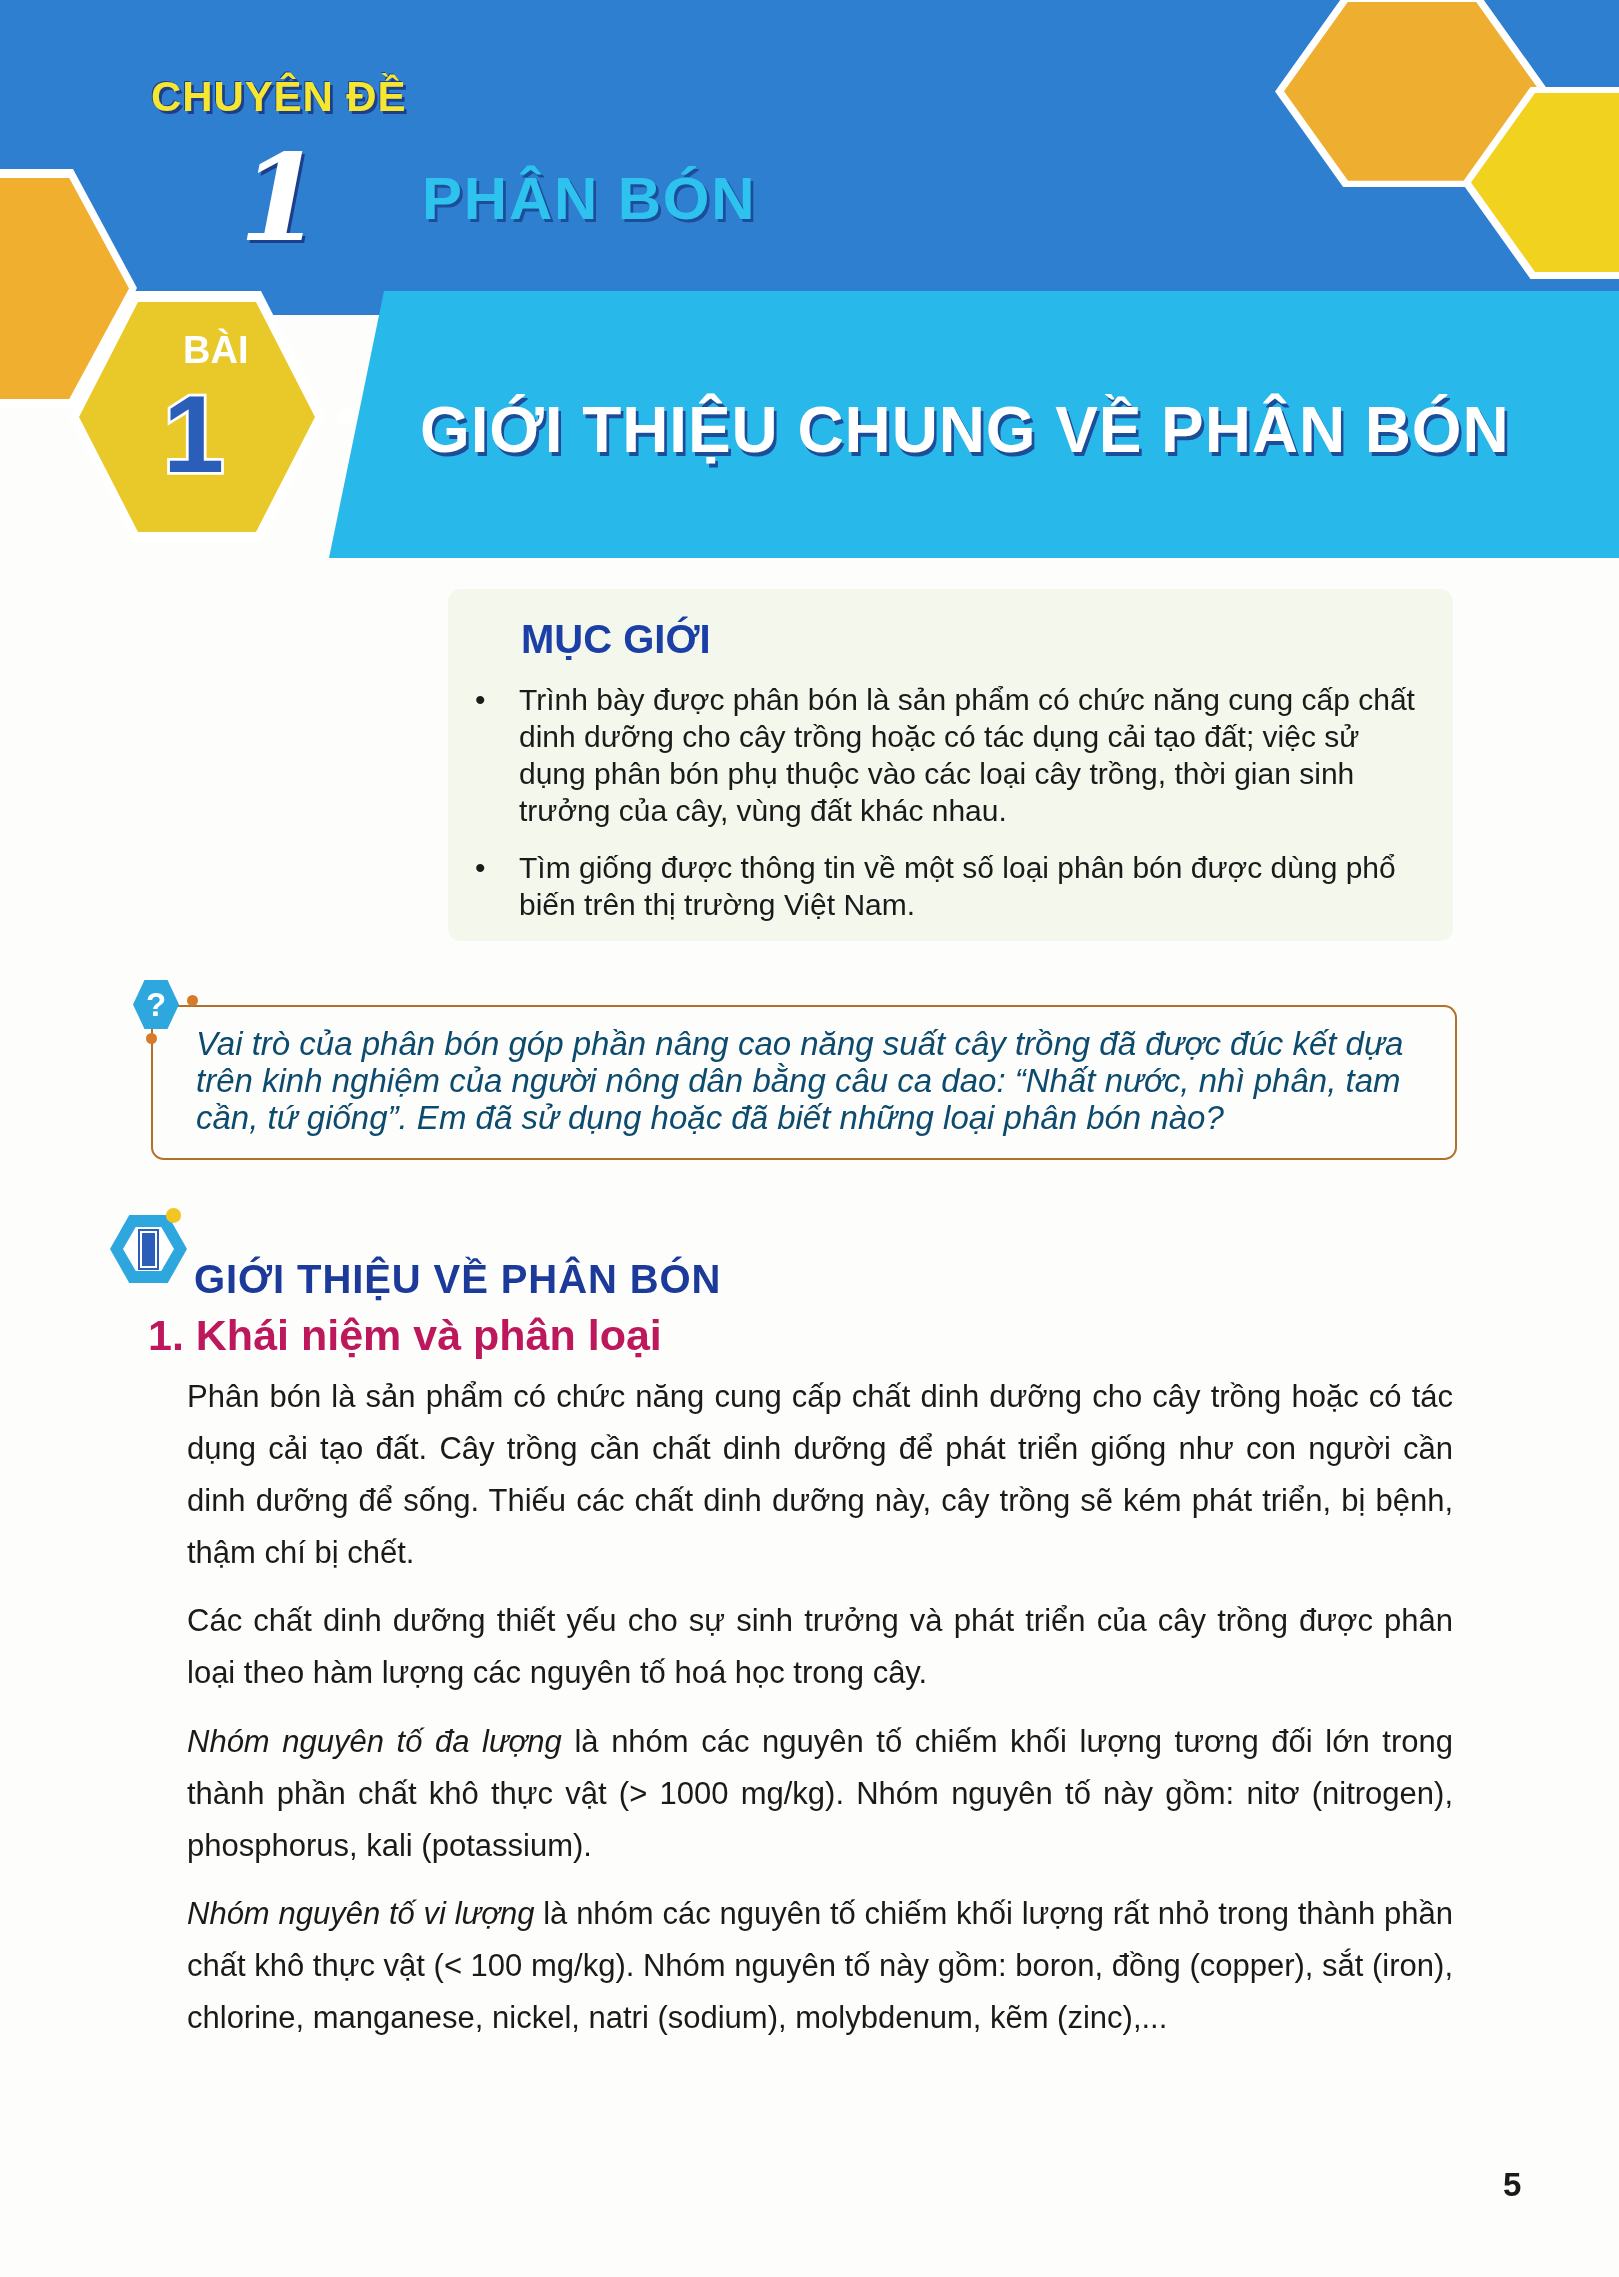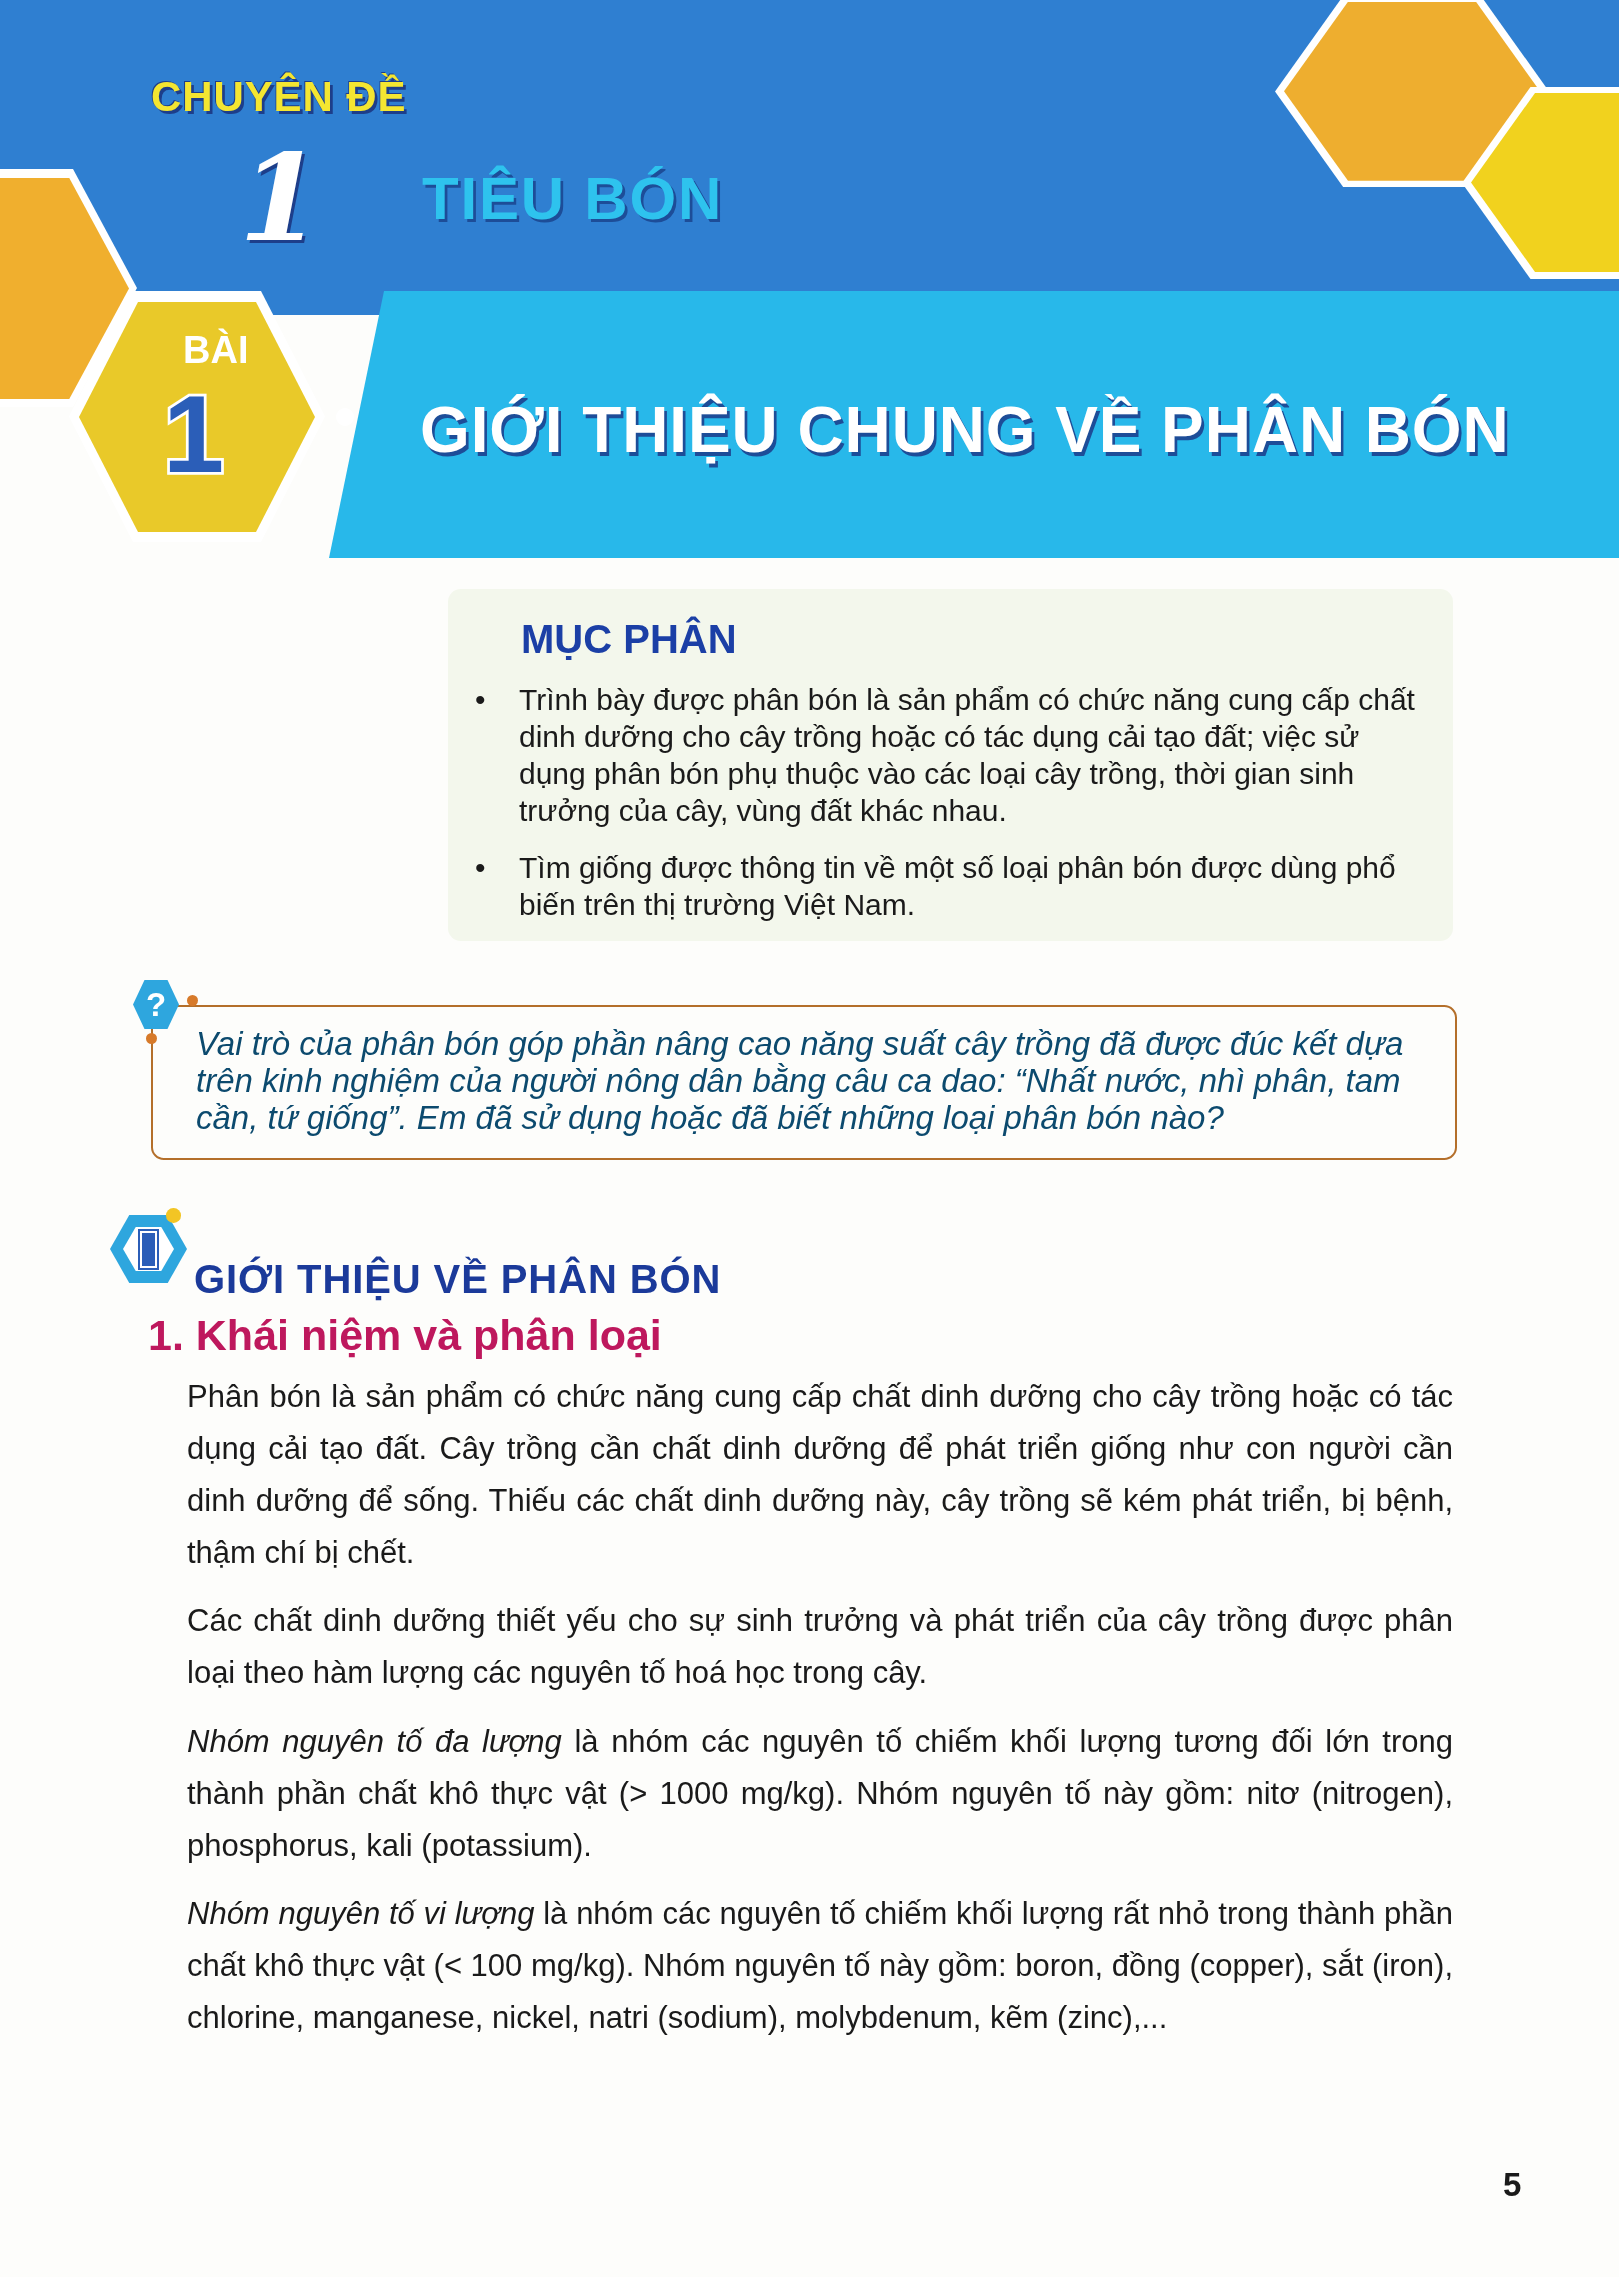--- a/index.html
+++ b/index.html
@@ -44,28 +44,28 @@
 <div class="abs hex" style="left:1284px;top:1.8px;width:256px;height:179px;background:#eeae2f;"></div>
 <div class="abs hex" style="left:1462px;top:87px;width:274px;height:192px;background:#fff;"></div>
 <div class="abs hex" style="left:1471px;top:93px;width:256px;height:179px;background:#f1d21e;"></div>
 <div class="abs hex" style="left:-119px;top:169px;width:256px;height:238px;background:#fff;"></div>
 <div class="abs hex" style="left:-110px;top:178px;width:239px;height:221px;background:#f0af2e;"></div>
 <div class="abs hex" style="left:69px;top:291px;width:256px;height:251px;background:#fff;"></div>
 <div class="abs hex" style="left:79px;top:302px;width:236px;height:230px;background:#e9c929;"></div>
 
 <div class="abs chuyen-de">CHUYÊN ĐỀ</div>
 <div class="abs chuyen-num">1</div>
-<div class="abs chuyen-title">TIÊU BÓN</div>
+<div class="abs chuyen-title">PHÂN BÓN</div>
 <div class="abs bai-label">BÀI</div>
 <div class="abs bai-num">1</div>
 <div class="abs" style="left:336px;top:408px;width:18.3px;height:18.3px;border-radius:50%;background:#fff;"></div>
 <div class="abs lesson-title">GIỚI THIỆU CHUNG VỀ PHÂN BÓN</div>
 
 <div class="abs obj-box"></div>
-<div class="abs obj-title">MỤC PHÂN</div>
+<div class="abs obj-title">MỤC GIỚI</div>
 <ul class="abs obj-list">
   <li><span class="bullet">•</span><span>Trình bày được phân bón là sản phẩm có chức năng cung cấp chất dinh dưỡng cho cây trồng hoặc có tác dụng cải tạo đất; việc sử dụng phân bón phụ thuộc vào các loại cây trồng, thời gian sinh trưởng của cây, vùng đất khác nhau.</span></li>
   <li><span class="bullet">•</span><span>Tìm giống được thông tin về một số loại phân bón được dùng phổ biến trên thị trường Việt Nam.</span></li>
 </ul>
 
 <div class="abs q-box"></div>
 <div class="abs q-dot1"></div>
 <div class="abs q-dot2"></div>
 <div class="abs hex q-icon">?</div>
 <div class="abs q-text">Vai trò của phân bón góp phần nâng cao năng suất cây trồng đã được đúc kết dựa trên kinh nghiệm của người nông dân bằng câu ca dao: “Nhất nước, nhì phân, tam cần, tứ giống”. Em đã sử dụng hoặc đã biết những loại phân bón nào?</div>

